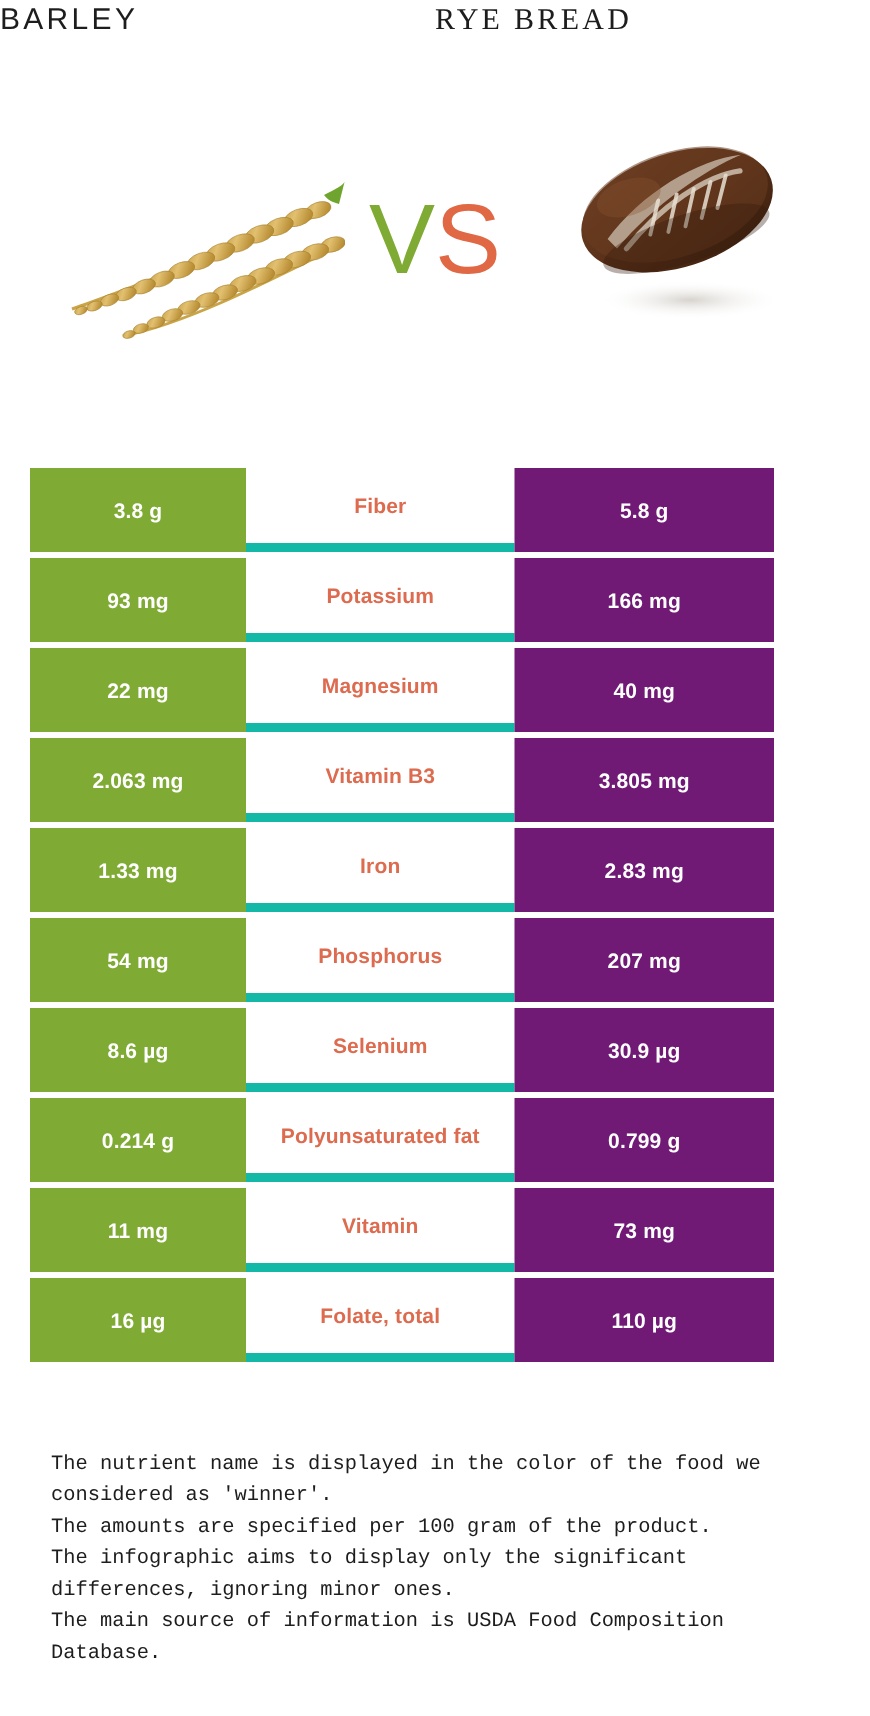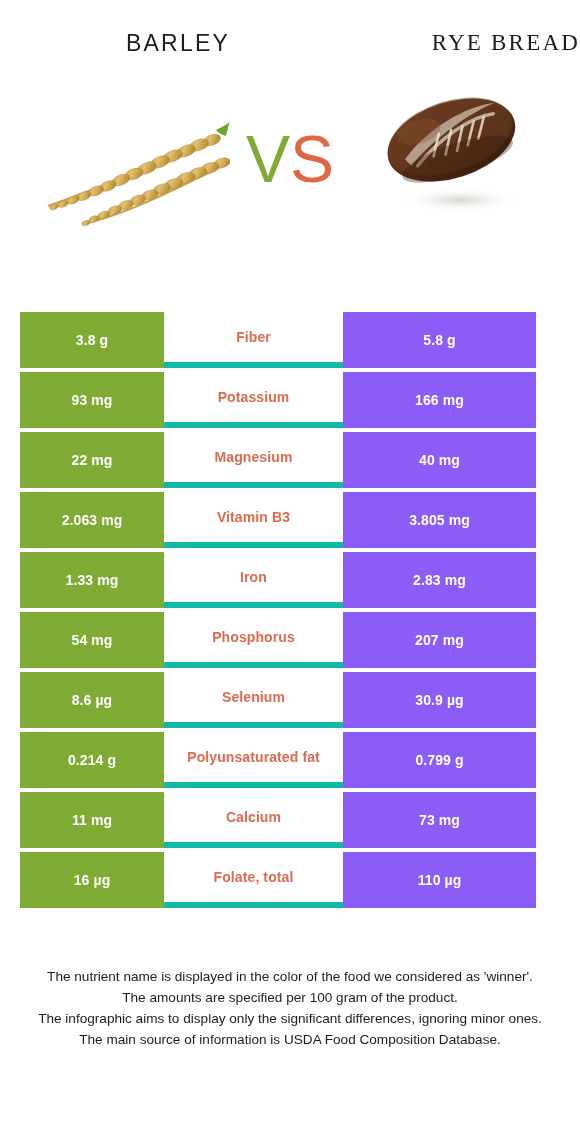--- a/index.html
+++ b/index.html
@@ -23,27 +23,27 @@
   }
 
   
   .header {
     position: relative;
     width: 580px;
     height: 290px;
   }
   .title {
     position: absolute;
-    top: 30px;
+    top: 2px;
     font-family: "Liberation Sans", sans-serif;
-    font-size: 23px;
+    font-size: 20px;
     font-weight: 300;
     letter-spacing: 2.2px;
     color: #1d1d1d;
-    text-align: right;
+    text-align: left;
     white-space: nowrap;
   }
   .title-left  { left: 0;   width: 230px; }
   .title-right { right: 0;  width: 290px; font-family: Liberation Serif, serif; }
 
   .hero-left {
     position: absolute;
     left: 30px;
     top: 120px;
     width: 200px;
@@ -106,36 +106,35 @@
   .cell-mid {
     width: 179px;
     background: #ffffff;
     color: #DD6B4F;
     border-bottom: 6px solid #14b8a6;
     font-weight: 700;
     font-size: 14px;
   }
   .row:first-child .cell-mid { border-top: 0; }
   .cell-right {
-    width: 193px;
-    background: #8b5cf6;
+    width: 173px;
+    background: #701a75;
     color: #ffffff;
   }
 
   
   .footer {
     position: absolute;
     left: 34px;
     top: 966px;
     width: 512px;
-    text-align: center;
     font-size: 13.6px;
     line-height: 21px;
     color: #1d1d1d;
-    font-family: Liberation Sans, sans-serif;
+    font-family: Liberation Mono, monospace;
     font-weight: 400;
   }
   .footer p { margin: 0; }
 </style>
 </head>
 <body>
 
 <div class="page">
 
   <div class="header">
@@ -286,21 +285,21 @@
     </div>
 
     <div class="row">
       <div class="cell cell-left">0.214 g</div>
       <div class="cell cell-mid">Polyunsaturated fat</div>
       <div class="cell cell-right">0.799 g</div>
     </div>
 
     <div class="row">
       <div class="cell cell-left">11 mg</div>
-      <div class="cell cell-mid">Calcium</div>
+      <div class="cell cell-mid">Vitamin</div>
       <div class="cell cell-right">73 mg</div>
     </div>
 
     <div class="row">
       <div class="cell cell-left">16 µg</div>
       <div class="cell cell-mid">Folate, total</div>
       <div class="cell cell-right">110 µg</div>
     </div>
 
   </div>

